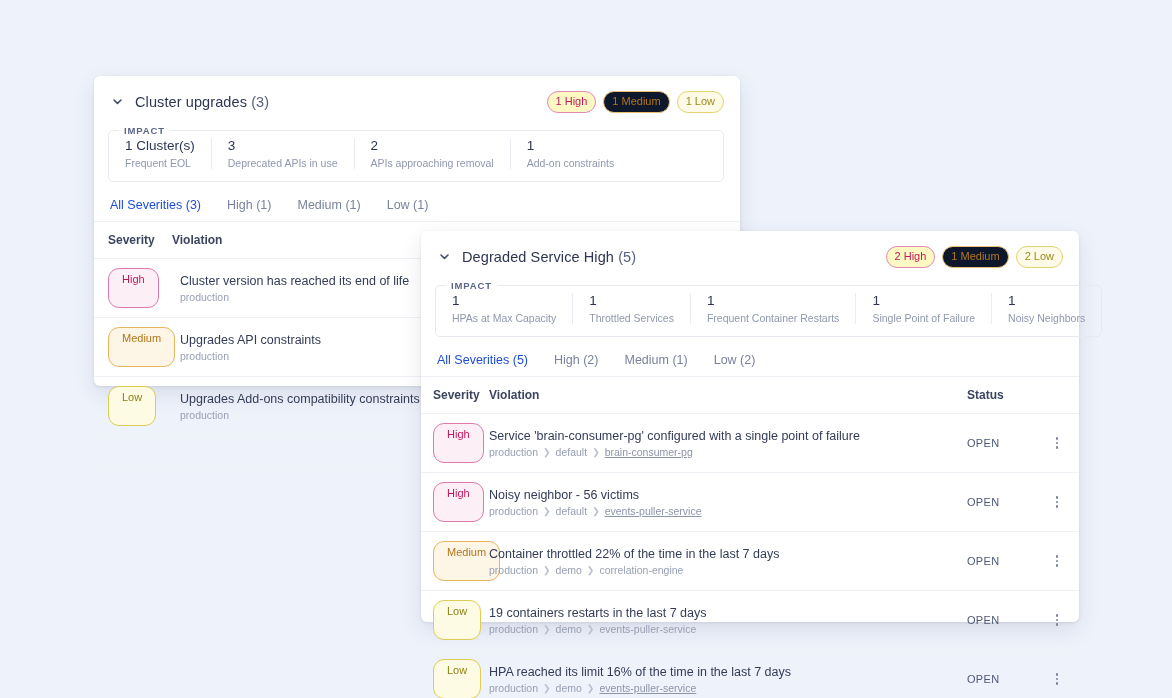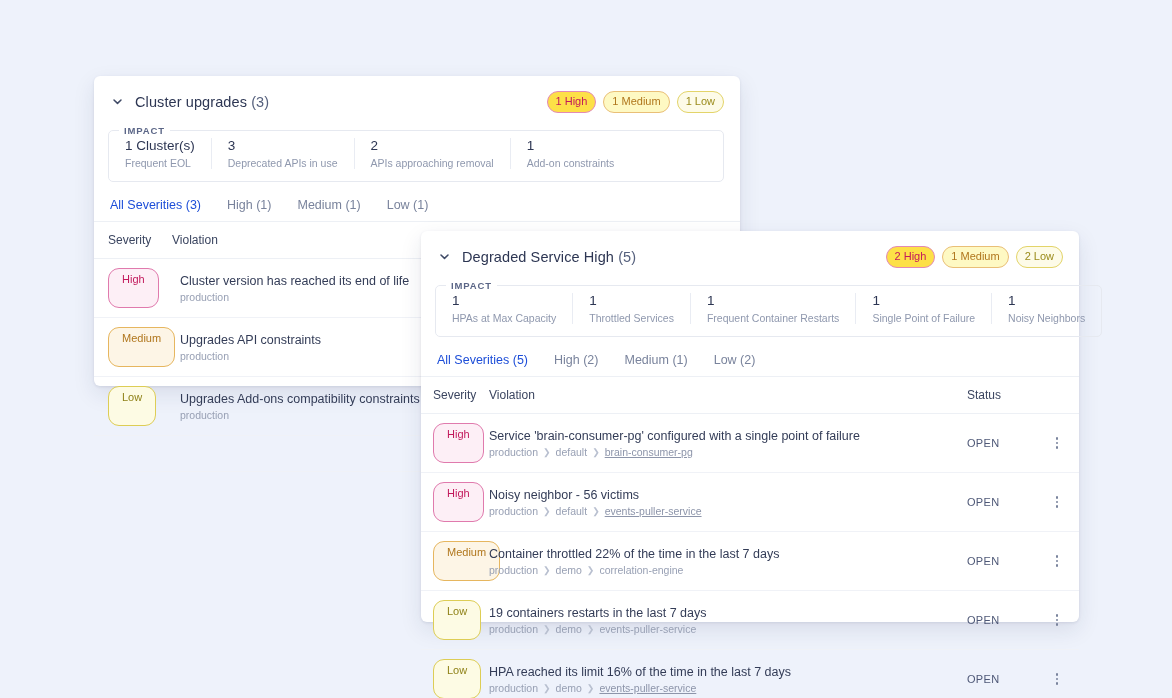--- a/index.html
+++ b/index.html
@@ -37,22 +37,22 @@
     margin-left: 9px;
     font-size: 14.5px; color: #2d3653; letter-spacing: .1px;
   }
   .card-title .count { color: #55607d; }
   .pills { margin-left: auto; display: flex; gap: 7px; align-items: center; }
   .pill {
     font-size: 11px; line-height: 1;
     padding: 4px 8px 5px; border-radius: 11px;
     border: 1px solid; white-space: nowrap;
   }
-  .pill.high   { color: #c2185b; border-color: #e38ab4; background: #fde047; }
-  .pill.medium { color: #b0761c; border-color: #e9bf77; background: #fef9c3; }
+  .pill.high   { color: #c2185b; border-color: #e38ab4; background: #fef9c3; }
+  .pill.medium { color: #b0761c; border-color: #e9bf77; background: #0f172a; }
   .pill.low    { color: #9a8b1b; border-color: #e3d469; background: #fdfbe8; }
 
   
   .impact {
     margin: 11px 16px 0 14px;
     border: 1px solid #e6e9f0;
     border-radius: 5px;
     padding: 0;
   }
   .impact legend {
@@ -74,21 +74,21 @@
     display: flex; gap: 26px;
     padding: 16px 16px 9px 16px;
     border-bottom: 1px solid #edf0f5;
   }
   .tab { font-size: 12.5px; color: #7a８; color: #79839c; cursor: pointer; white-space: nowrap; }
   .tab.active { color: #1d4ed8; }
 
   
   table { width: 100%; border-collapse: collapse; table-layout: fixed; }
   thead th {
-    text-align: left; font-weight: normal;
+    text-align: left; font-weight: bold;
     font-size: 12px; color: #3b4560;
     padding: 11px 0 11px 0;
     border-bottom: 1px solid #edf0f5;
   }
   tbody td { border-bottom: 1px solid #f0f2f7; vertical-align: middle; }
   tbody tr:last-child td { border-bottom: 1px solid #f0f2f7; }
 
   .sev-badge {
     display: inline-block; font-size: 11px; line-height: 1;
     padding: 5px 13px 22px; border-radius: 11px; border: 1px solid;

